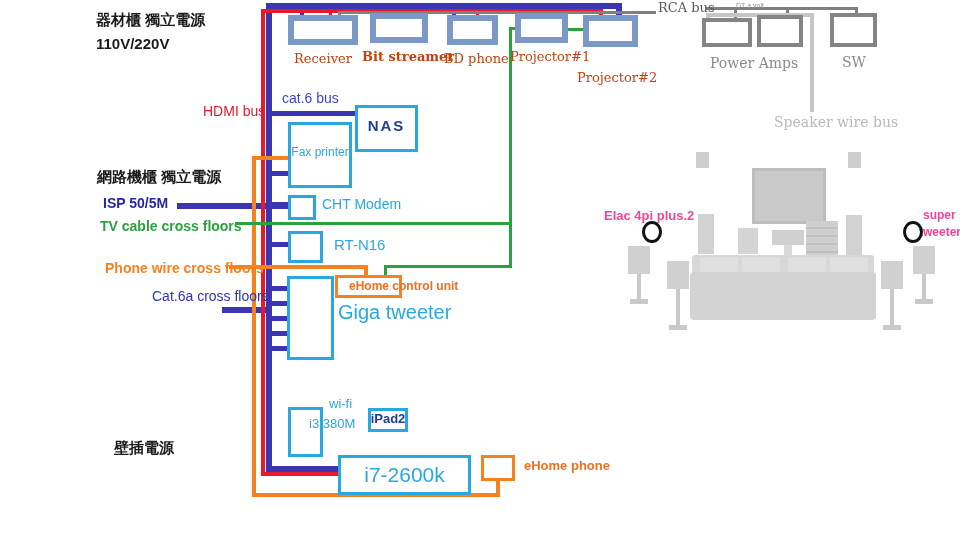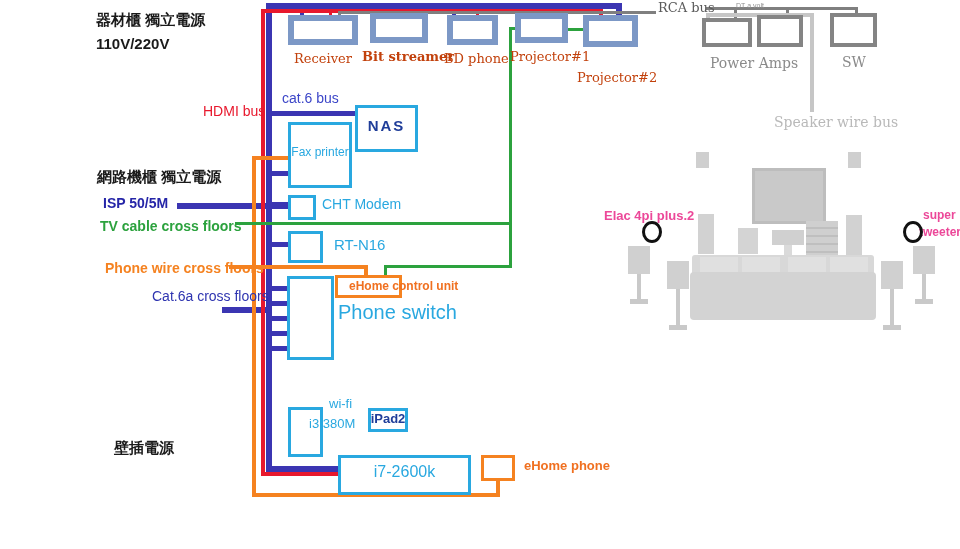--- a/index.html
+++ b/index.html
@@ -132,26 +132,26 @@
   <div class="lbl devlbl ctr" style="left:444px;top:52px;width:58px;">BD phone</div>
   <div class="lbl devlbl ctr" style="left:510px;top:50px;width:66px;">Projector#1</div>
   <div class="lbl devlbl ctr" style="left:577px;top:71px;width:70px;">Projector#2</div>
   <div class="lbl graylbl ctr" style="left:710px;top:56px;width:88px;">Power Amps</div>
   <div class="lbl graylbl ctr" style="left:832px;top:55px;width:44px;">SW</div>
 
   <div class="lbl boldnavy ctr" style="left:355px;top:118px;width:63px;font-size:15px;letter-spacing:2px;">NAS</div>
   <div class="lbl cyanlbl ctr" style="left:288px;top:146px;width:64px;font-size:12px;">Fax printer</div>
   <div class="lbl cyanlbl" style="left:322px;top:197px;font-size:14px;">CHT Modem</div>
   <div class="lbl cyanlbl" style="left:334px;top:237px;font-size:15px;">RT-N16</div>
-  <div class="lbl cyanlbl" style="left:338px;top:301px;font-size:20px;">Phone switch</div>
+  <div class="lbl cyanlbl" style="left:338px;top:301px;font-size:20px;">Giga tweeter</div>
   <div class="lbl orangelbl" style="left:349px;top:280px;font-size:12px;">eHome control unit</div>
   <div class="lbl cyanlbl" style="left:329px;top:397px;font-size:13px;">wi-fi</div>
   <div class="lbl cyanlbl" style="left:309px;top:417px;font-size:13px;">i3 380M</div>
   <div class="lbl boldnavy ctr" style="left:368px;top:412px;width:40px;font-size:13px;">iPad2</div>
-  <div class="lbl cyanlbl ctr" style="left:338px;top:463px;width:133px;font-size:16px;">i7-2600k</div>
+  <div class="lbl cyanlbl ctr" style="left:338px;top:463px;width:133px;font-size:21px;">i7-2600k</div>
   <div class="lbl orangelbl" style="left:524px;top:459px;font-size:13px;">eHome phone</div>
 
   <div class="shape" style="left:696px;top:152px;width:13px;height:16px;background:#cfcfcf;"></div>
   <div class="shape" style="left:848px;top:152px;width:13px;height:16px;background:#cfcfcf;"></div>
   <div class="shape" style="left:752px;top:168px;width:68px;height:50px;background:#c9c9c9;border:3px solid #bdbdbd;"></div>
   <div class="shape" style="left:698px;top:214px;width:16px;height:40px;background:#d2d2d2;"></div>
   <div class="shape" style="left:846px;top:215px;width:16px;height:40px;background:#d2d2d2;"></div>
   <div class="shape" style="left:738px;top:228px;width:20px;height:26px;background:#d4d4d4;"></div>
   <div class="shape" style="left:772px;top:230px;width:32px;height:15px;background:#d0d0d0;"></div>
   <div class="shape" style="left:784px;top:245px;width:8px;height:10px;background:#dadada;"></div>

